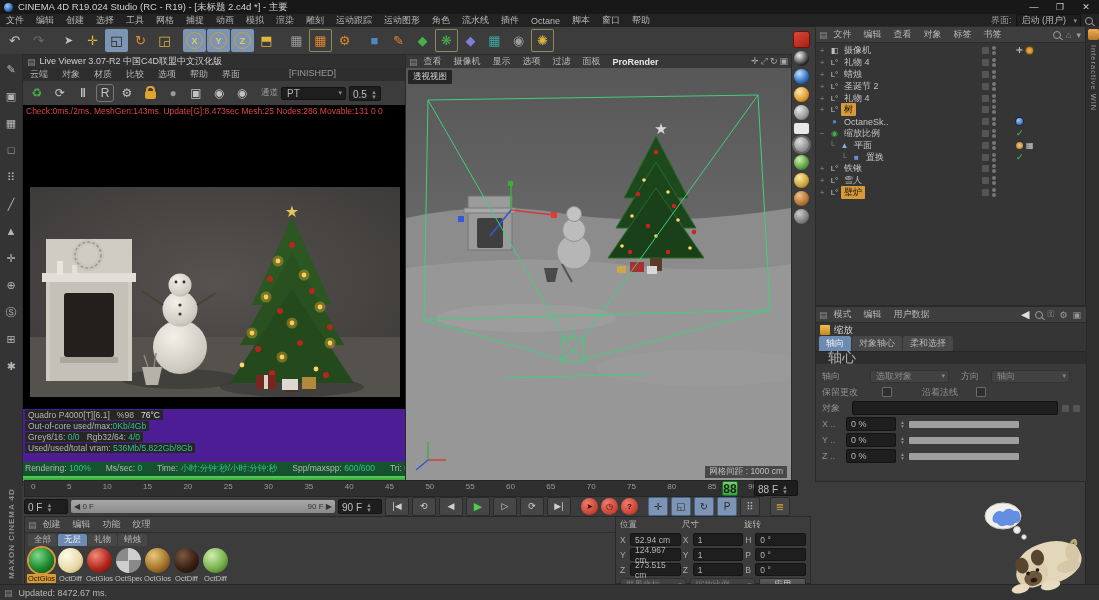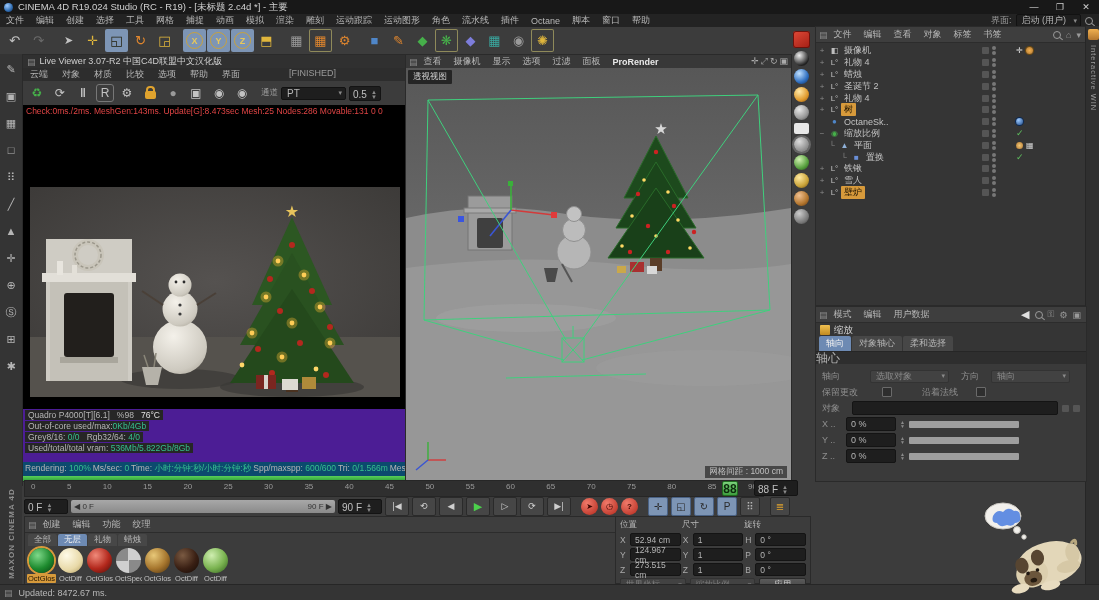--- a/index.html
+++ b/index.html
@@ -53,21 +53,21 @@
   .padlock{width:11px;height:8px;background:#e0a32e;border-radius:2px;position:relative;margin-top:4px}
   .padlock::before{content:"";position:absolute;width:5px;height:5px;border:2px solid #e0a32e;border-bottom:none;border-radius:4px 4px 0 0;left:1px;top:-5px}
   .spin{background:#1e1e1e;border:1px solid #141414;border-radius:2px;height:13px;display:flex;align-items:flex-end;padding:0 3px;color:#c0c0c0;gap:4px}
   .spin .ar{font-size:6px;color:#8a8a8a;line-height:5px}
   #lv .warn{height:11px;background:#000;color:#e04545;font-size:8.5px;display:flex;align-items:center;padding-left:3px;white-space:nowrap;overflow:hidden}
   #lv .canvas{flex:1;background:#000;position:relative}
   #lv .stats{background:#4c1d95;font-size:8.5px;padding:1px 0 8px 2px}
   #lv .stats .srow{display:inline-block;background:#262626;color:#b5b5b5;padding:0 3px;margin-bottom:1px;white-space:nowrap}
   #lv .stats .srow{display:block;width:fit-content}
   .tv{color:#35c08e}
-  #lv .rline{background:#0c4a6e;font-size:8.5px;display:flex;gap:2px;padding:1px 2px;white-space:nowrap;color:#b5b5b5}
+  #lv .rline{background:#14532d;font-size:8.5px;display:flex;gap:15px;padding:1px 2px;white-space:nowrap;color:#b5b5b5}
   #lv .pbar{height:5px;background:#123312;position:relative}
   #lv .pbar .fill{position:absolute;left:0;top:0;bottom:0;width:100%;background:linear-gradient(#58d058,#2f9e3a)}
 
   
   #vp{left:405px;top:54px;width:385px;height:426px;background:#3c3c3c;display:flex;flex-direction:column;border:1px solid #2a2a2a}
   #vp .vpmenu{height:13px;background:#383838;display:flex;align-items:center;font-size:9px;color:#b8b8b8}
   #vp .vpmenu .mi{padding:0 6px}
   #vp .vpmenu .pr{color:#e8e8e8;font-weight:bold}
   #vp .vpmenu .vicons{margin-left:auto;display:flex;gap:2px;padding-right:3px;color:#aaa;font-size:9px}
   #vp .scene{flex:1;position:relative;overflow:hidden}
@@ -98,21 +98,21 @@
   #rstrip .ticon{width:11px;height:11px;border-radius:2px;background:linear-gradient(#f0b050,#b3762e);margin:3px 0}
   #rstrip .vtxt{writing-mode:vertical-rl;font-size:7.5px;color:#9a9a9a;letter-spacing:1px;margin-top:2px}
 
   
   #attr{left:815px;top:306px;width:270px;height:174px;background:#3a3a3a;border:1px solid #2a2a2a;display:flex;flex-direction:column}
   #attr .title{height:14px;display:flex;align-items:center;gap:4px;padding-left:4px;font-size:9.5px;color:#d5d5d5;background:#353535}
   #attr .tico{width:10px;height:10px;background:linear-gradient(#f0c050,#c08a20);border-radius:1px}
   #attr .tabs{height:14px;display:flex;gap:1px;padding-left:3px;align-items:flex-end;background:#353535}
   #attr .tab{padding:1px 7px;font-size:9px;background:#474747;color:#b5b5b5;border-radius:2px 2px 0 0}
   #attr .tab.on{background:#6d8ab3;color:#f0f0f0}
-  #attr .sect{height:12px;background:#2e2e2e;display:flex;align-items:center;padding-left:0;font-size:12px;color:#b0b0b0;border-top:1px solid #262626}
+  #attr .sect{height:12px;background:#2e2e2e;display:flex;align-items:center;padding-left:12px;font-size:14px;color:#b0b0b0;border-top:1px solid #262626}
   #attr .body{flex:1;padding:4px 6px;font-size:9px;color:#8f8f8f}
   #attr .frow{display:flex;align-items:center;height:16px;gap:4px}
   #attr .ddg{background:#424242;border:1px solid #333;color:#8a8a8a;min-width:58px}
   .cbox{width:8px;height:8px;border:1px solid #6a6a6a;background:#2e2e2e;border-radius:1px}
   .field{background:#1e1e1e;border:1px solid #141414;border-radius:2px;height:12px;display:flex;align-items:center;padding:0 4px;color:#b5b5b5}
   .slider{height:7px;background:#9e9e9e;border-radius:1px;flex:1;max-width:110px}
   .stepcol{display:flex;flex-direction:column;font-size:5px;color:#8a8a8a;line-height:4px}
 
   
   #timeline{left:24px;top:480px;width:766px;height:36px;background:#3c3c3c}
@@ -386,21 +386,21 @@
       <rect x="234" y="188" width="4" height="14" fill="#d8d4cc"></rect>
       <rect x="252" y="192" width="16" height="11" fill="#ddd9d2"></rect>
       <rect x="272" y="190" width="14" height="12" fill="#b08a3a"></rect>
     </svg>
   </div>
 
   <div class="stats">
     <span class="srow"><span>Quadro P4000[T][6.1]</span>&nbsp;&nbsp;&nbsp;<span>%98</span>&nbsp;&nbsp;&nbsp;<span style="color:#e0e0e0">76°C</span></span>
     <span class="srow"><span>Out-of-core used/max:</span><span class="tv">0Kb/4Gb</span></span>
     <span class="srow"><span>Grey8/16:</span> <span class="tv">0/0</span>&nbsp;&nbsp;&nbsp;<span>Rgb32/64:</span> <span class="tv">4/0</span></span>
-    <span class="srow"><span>Used/total/total vram:</span> <span class="tv">536Mb/5.822Gb/8Gb</span></span>
+    <span class="srow"><span>Used/used/total vram:</span> <span class="tv">536Mb/5.822Gb/8Gb</span></span>
   </div>
   <div class="rline">
     <span><span>Rendering:</span> <span class="tv">100%</span></span>
     <span><span>Ms/sec:</span> <span class="tv">0</span></span>
     <span><span>Time:</span> <span class="tv">小时:分钟:秒/小时:分钟:秒</span></span>
     <span><span>Spp/maxspp:</span> <span class="tv">600/600</span></span>
     <span><span>Tri:</span> <span class="tv">0/1.566m</span></span>
     <span><span>Mesh:</span> <span class="tv">130</span></span>
     <span><span>Hair:</span> <span class="tv">0</span></span>
   </div>

